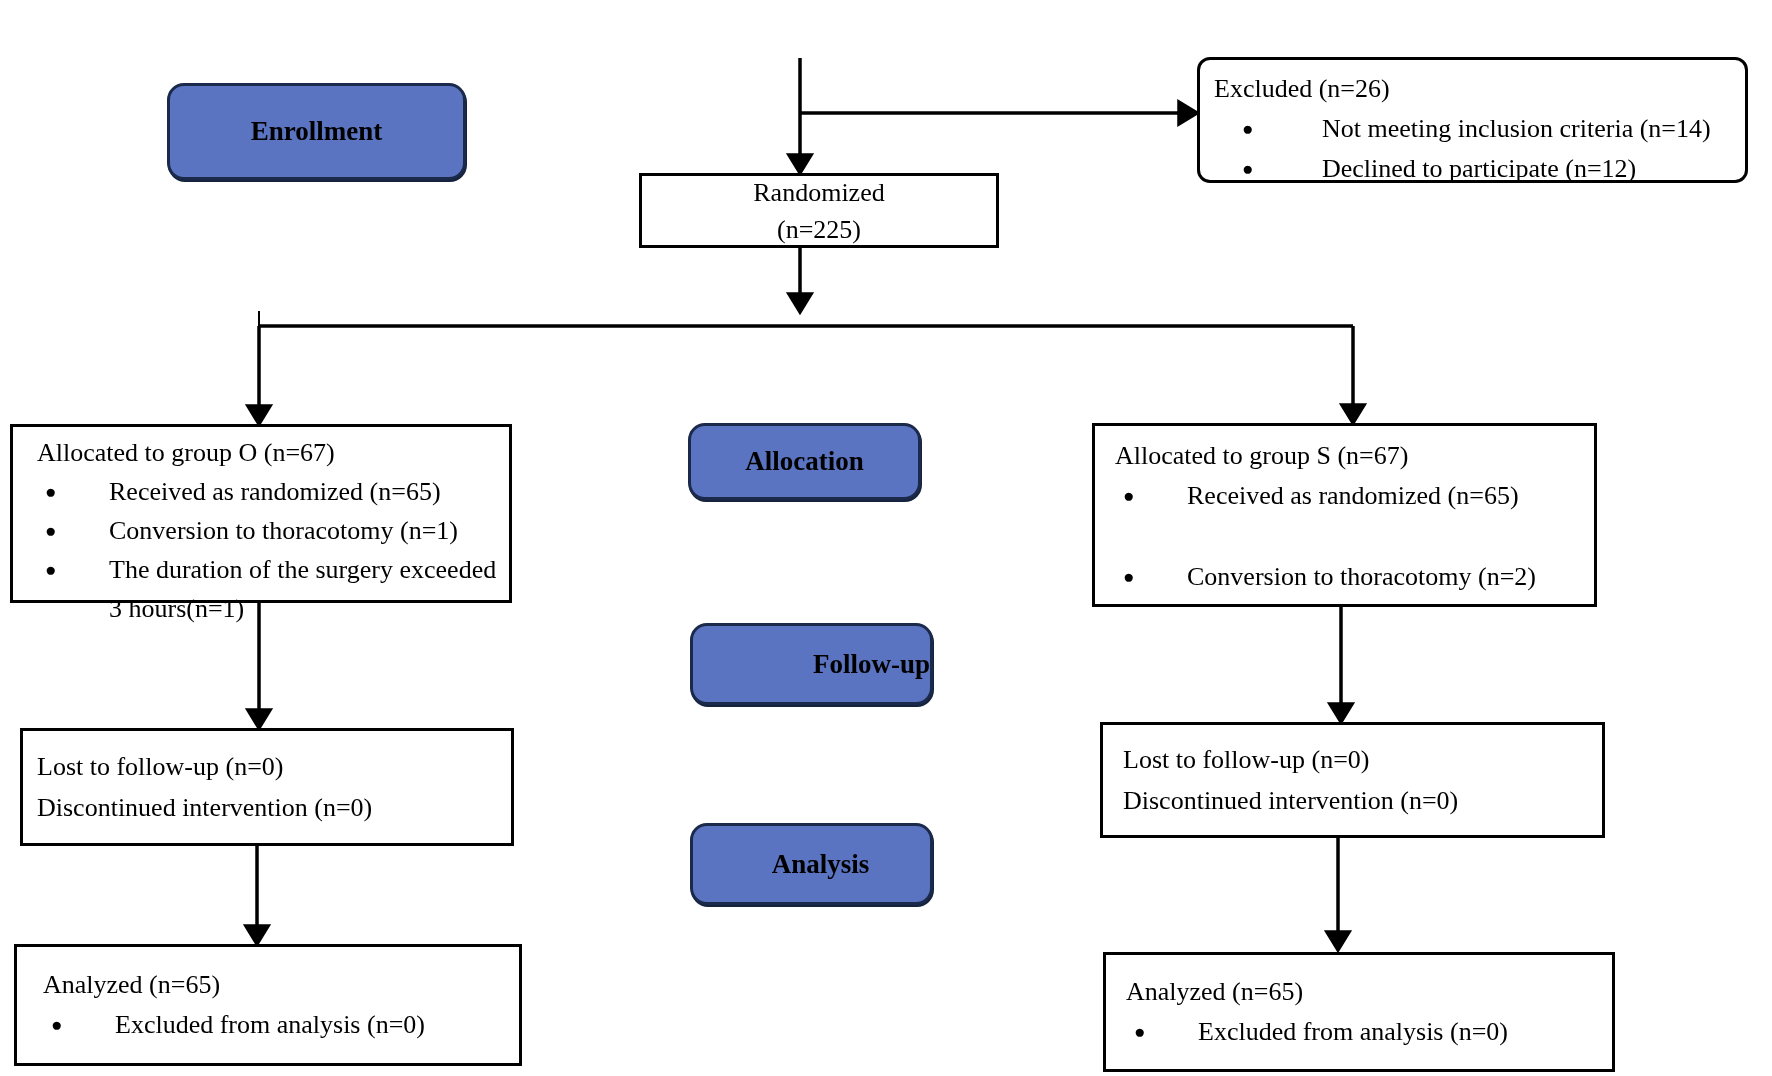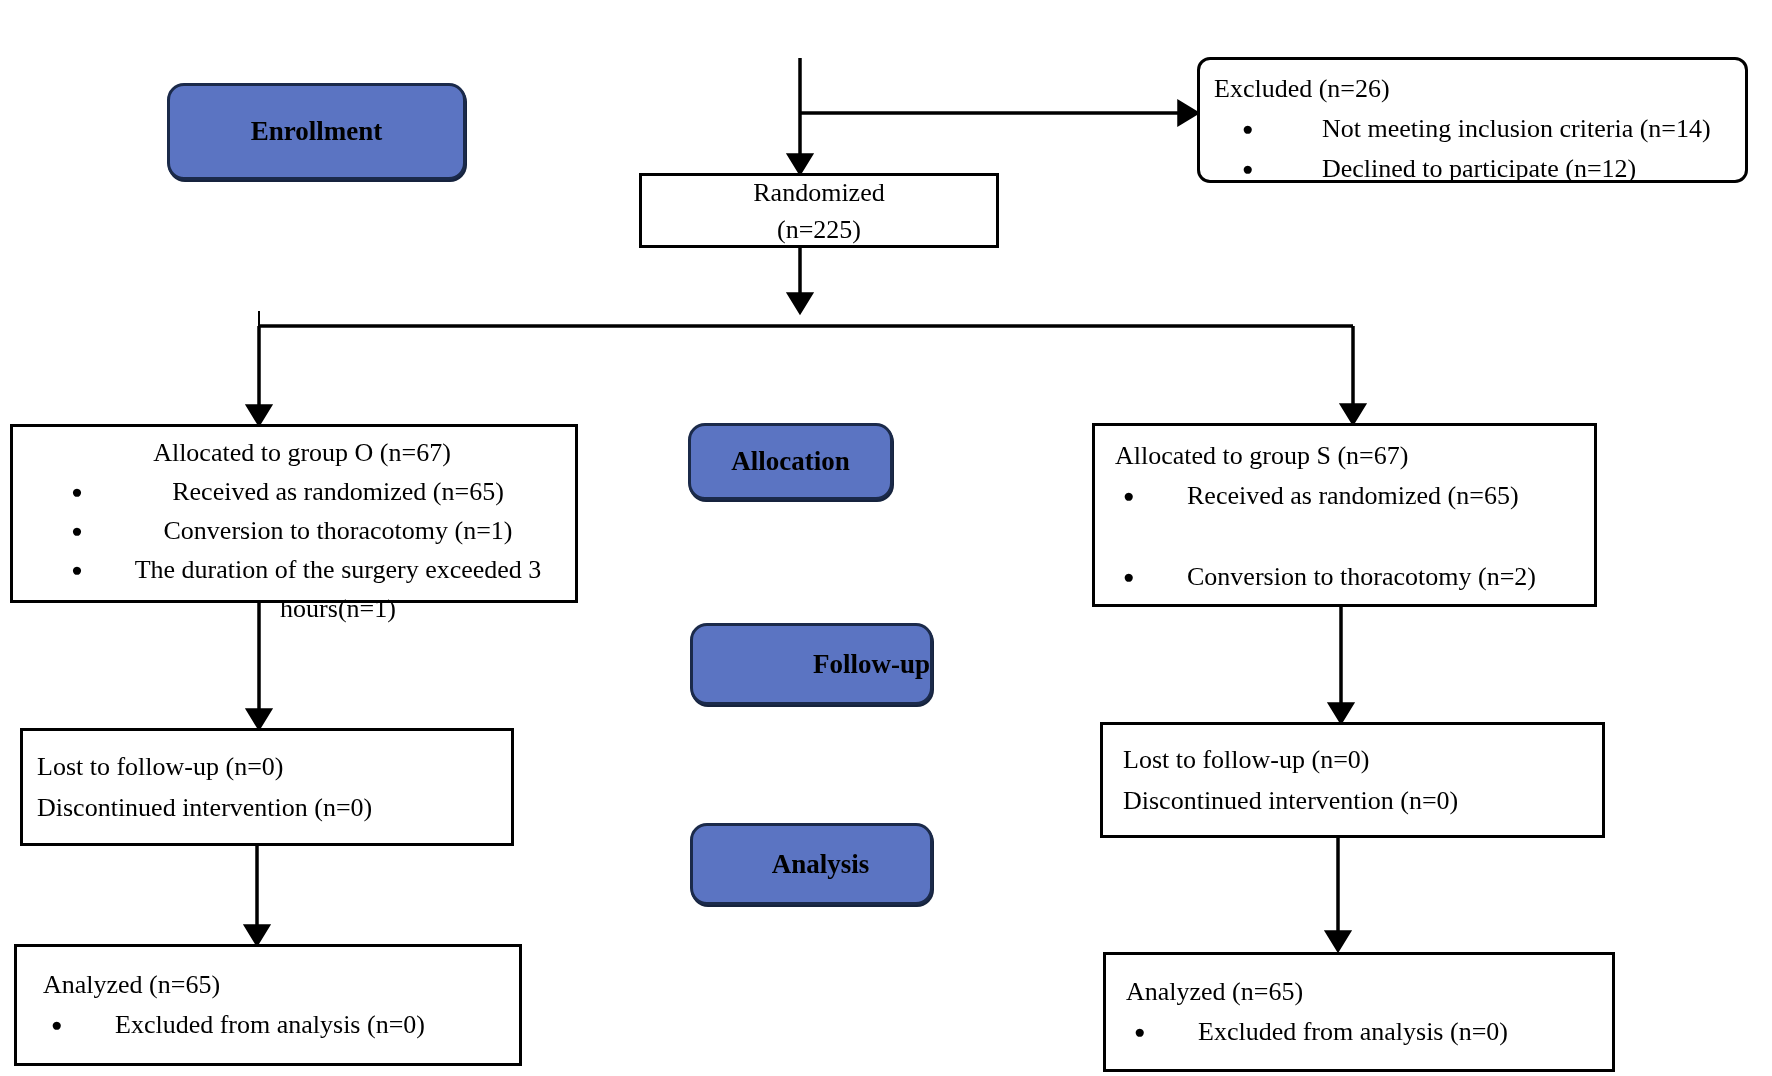--- a/index.html
+++ b/index.html
@@ -20,21 +20,21 @@
     border:3px solid #000000;
     font-size:26px;
     line-height:40px;
   }
   .center-text{display:flex;flex-direction:column;justify-content:center;align-items:center;text-align:center;}
   .vcenter{display:flex;flex-direction:column;justify-content:center;margin-left:10px;}
 
   #box-assessed{left:531px;top:5px;width:524px;height:53px;}
   #box-excluded{left:1197px;top:57px;width:551px;height:126px;padding:9px 4px 0 14px;border-radius:13px;}
   #box-randomized{left:639px;top:173px;width:360px;height:75px;line-height:37px;}
-  #box-alloc-o{left:10px;top:424px;width:568px;height:179px;padding:6px 8px 3px 24px;line-height:39px;text-align:center;}
+  #box-alloc-o{left:10px;top:424px;width:502px;height:179px;padding:6px 8px 3px 24px;line-height:39px;}
   #box-alloc-s{left:1092px;top:423px;width:505px;height:184px;padding:10px 8px 0 20px;}
   #box-fu-o{left:10px;top:728px;width:494px;height:118px;padding-left:14px;line-height:41px;}
   #box-fu-s{left:1090px;top:722px;width:505px;height:116px;padding-left:20px;line-height:41px;}
   #box-an-o{left:4px;top:944px;width:508px;height:122px;padding-left:26px;}
   #box-an-s{left:1093px;top:952px;width:512px;height:120px;padding-left:20px;}
 
   .li{display:flex;align-items:flex-start;}
   .li .dot{flex:0 0 64px;padding-left:8px;font-size:19px;line-height:inherit;}
   .li .txt{flex:1;}
   #box-excluded .li .dot{flex:0 0 80px;padding-left:28px;}
@@ -46,21 +46,21 @@
     background:#5b74c2;
     border:3px solid #1b2a4a;
     border-radius:17px;
     display:flex;align-items:center;justify-content:center;
     font-weight:bold;
     font-size:27px;
     color:#000000;
     box-shadow:1px 2px 0 #16233d;
   }
   #stage-enrollment{left:143px;top:83px;width:299px;height:97px;margin-left:24px;}
-  #stage-allocation{left:688px;top:423px;width:205px;height:77px;}
+  #stage-allocation{left:688px;top:423px;width:233px;height:77px;}
   #stage-followup{left:690px;top:623px;width:243px;height:82px;justify-content:flex-end;}
   #stage-analysis{left:690px;top:823px;width:243px;height:82px;padding-left:18px;}
 </style>
 </head>
 <body>
 
 <div class="canvas">
 
   <svg class="connectors" viewBox="0 0 1772 1076">
     <g stroke="#000000" stroke-width="3.5" fill="#000000">

